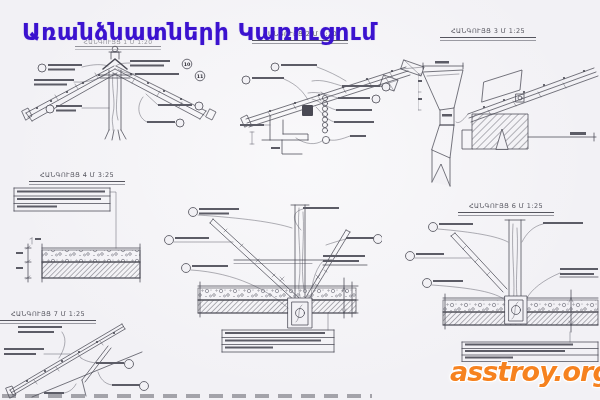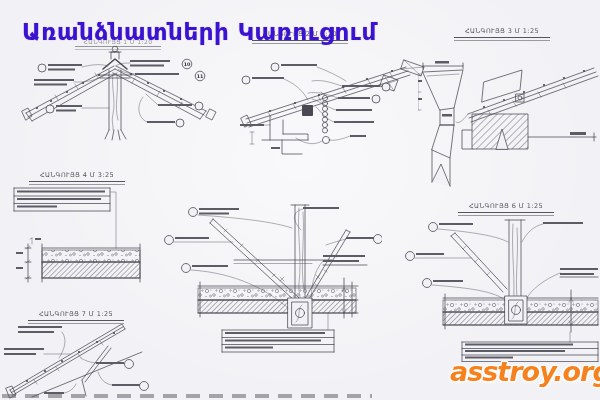--- a/index.html
+++ b/index.html
@@ -192,21 +192,21 @@
     <path class="lt" d="M79,19 C90,23 100,28 108,33"></path>
     <g class="co">
         <circle cx="8" cy="32" r="4"></circle>
       </g>
     <rect class="bar" x="14" y="29" width="32" height="2"></rect>
     <path class="lt" d="M46,31 C60,37 66,45 70,52"></path>
     <rect class="bar" x="2" y="76" width="24" height="2"></rect>
     <path class="lt" d="M26,77 H32 M14,84 V96 M12,84 H16 M12,96 H16"></path>
   </svg>
 
-  <div class="dtitle" style="left:454px;top:16px">ՀԱՆԳՈՒՅՑ 3 Մ 1:25</div>
+  <div class="dtitle" style="left:440px;top:16px">ՀԱՆԳՈՒՅՑ 3 Մ 1:25</div>
   <svg class="det" style="left:418px;top:30px" width="182" height="162" viewBox="0 0 182 162">
     <path class="ln" d="M50,84 L176,38 M51,88 L178,42 M53,92 L180,46"></path>
     <path class="lt" d="M70,80 L73,85 M95,71 L98,76 M120,62 L123,67 M145,53 L148,58"></path>
     <circle class="dot" cx="66" cy="77" r="1.1"></circle>
       <circle class="dot" cx="86" cy="70" r="1.1"></circle>
     <circle class="dot" cx="106" cy="62" r="1.1"></circle>
       <circle class="dot" cx="126" cy="55" r="1.1"></circle>
     <circle class="dot" cx="146" cy="48" r="1.1"></circle>
       <circle class="dot" cx="166" cy="41" r="1.1"></circle>
     <path class="ln" d="M66,52 L104,40 L102,60 L64,72 Z"></path>
@@ -347,21 +347,21 @@
     <path class="ln" d="M167,85 H205"></path>
     <path class="lt" d="M167,81 C150,88 138,98 134,106"></path>
     <g>
       <path class="ln" d="M69,150 H205 M69,156.5 H205 M69,163 H205 M69,169.5 H205 M69,150 V169.5 M205,150 V169.5"></path>
       <rect class="bar" x="72" y="151.5" width="108" height="2"></rect>
       <rect class="bar" x="72" y="158" width="100" height="2"></rect>
       <rect class="bar" x="72" y="164.5" width="48" height="2"></rect>
     </g>
   </svg>
 
-  <div class="dtitle" style="left:28px;top:299px">ՀԱՆԳՈՒՅՑ 7 Մ 1:25</div>
+  <div class="dtitle" style="left:0;top:299px">ՀԱՆԳՈՒՅՑ 7 Մ 1:25</div>
   <svg class="det" style="left:4px;top:308px" width="160" height="92" viewBox="0 0 160 92">
     <path class="ln" d="M6,82 L118,16 M7.4,84.6 L119.4,18.6 M9,87 L121,21 M118,16 L121,21 M6,82 L9,87"></path>
     <circle class="dot" cx="23" cy="73" r="1.1"></circle>
       <circle class="dot" cx="41" cy="63" r="1.1"></circle>
     <circle class="dot" cx="58" cy="53" r="1.1"></circle>
       <circle class="dot" cx="75" cy="44" r="1.1"></circle>
     <circle class="dot" cx="93" cy="34" r="1.1"></circle>
       <circle class="dot" cx="110" cy="25" r="1.1"></circle>
     <path class="lt" d="M30,72 L33,76 M52,59 L55,63 M74,46 L77,50 M96,33 L99,37"></path>
     <path class="ln" d="M2,80 L8,78 L12,87 L6,90 Z"></path>

